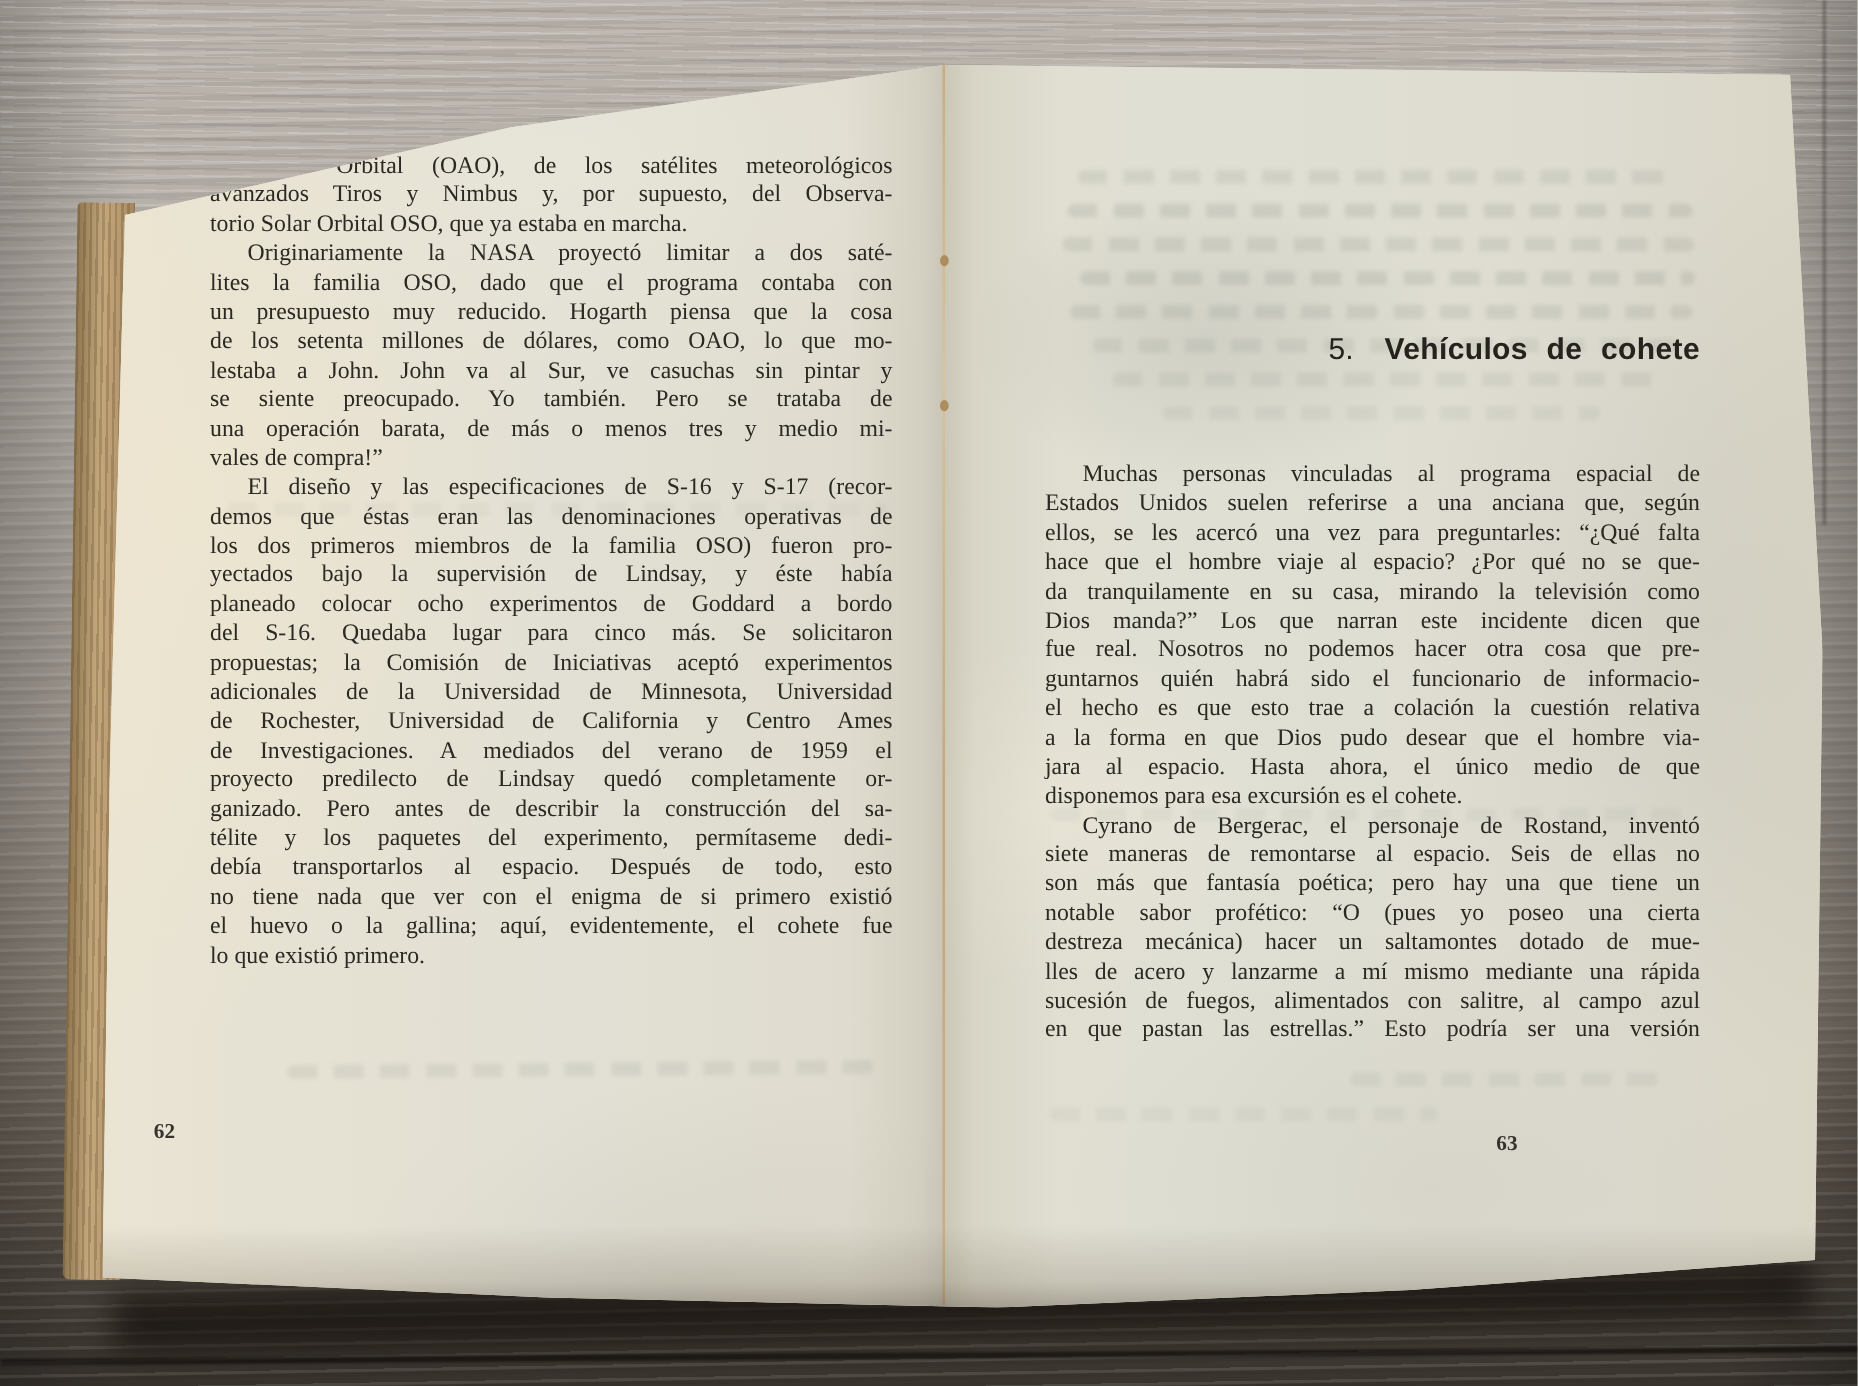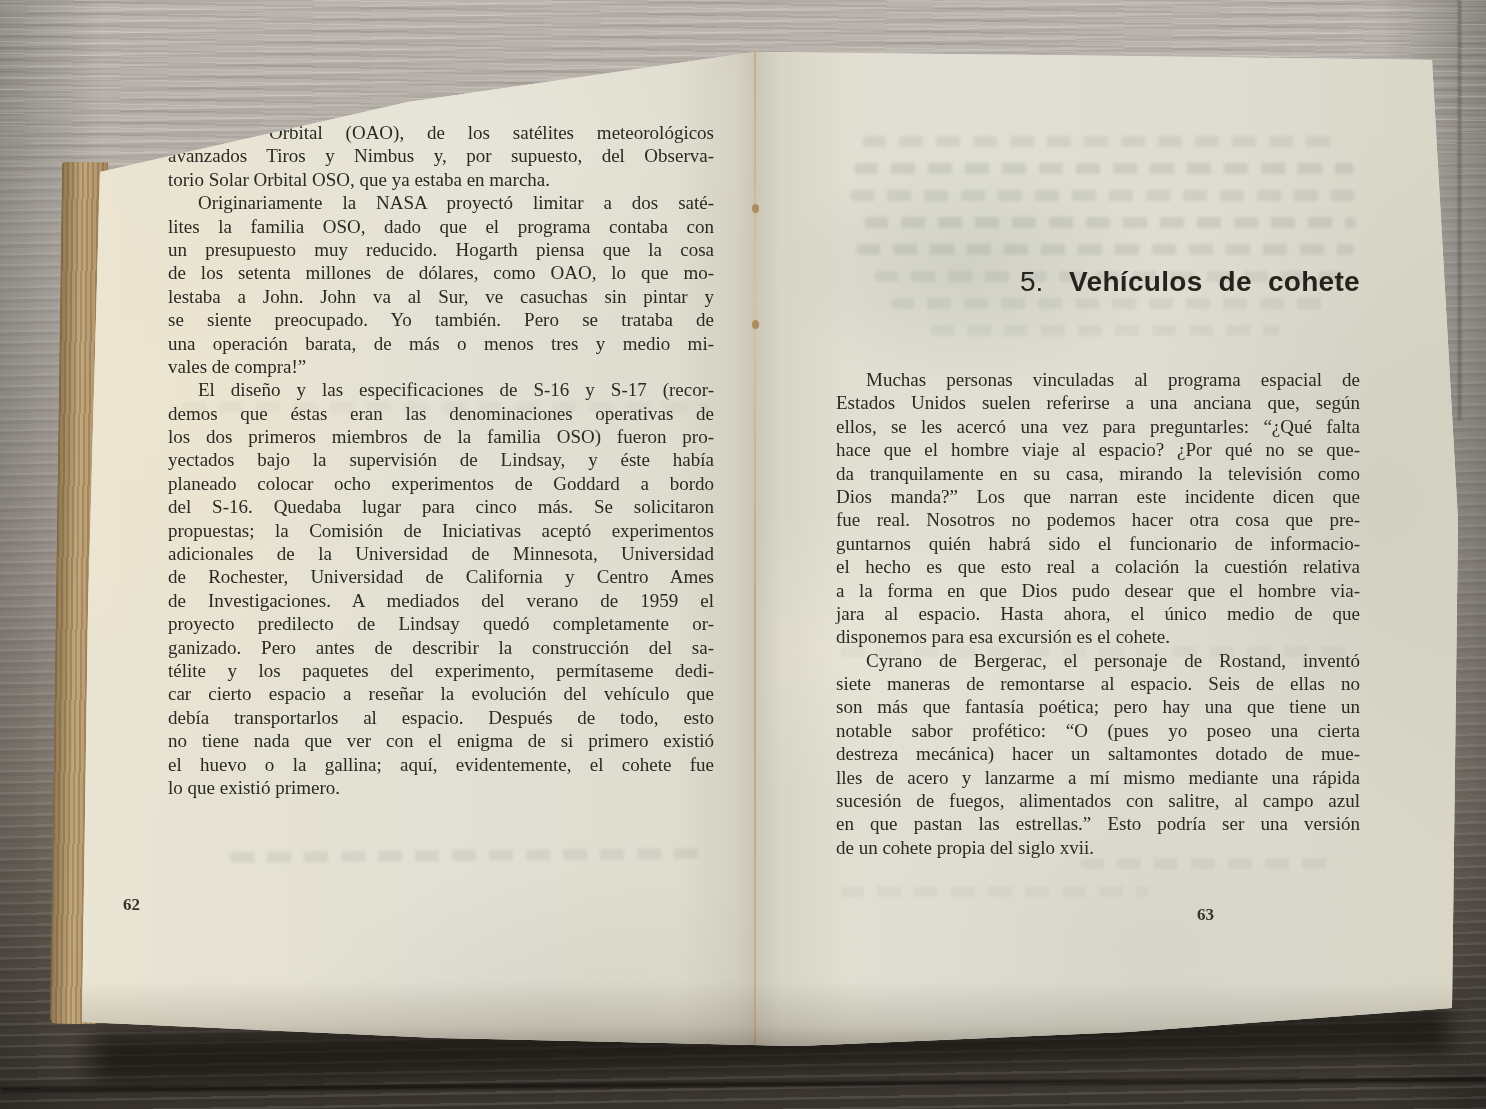--- a/index.html
+++ b/index.html
@@ -57,21 +57,21 @@
 
   
   .textcol{position:absolute;color:#2b2923;font-size:19px;line-height:23.4px;
     font-family:"Liberation Serif", serif;}
   .textcol-left{left:90px;top:71px;width:546px;}
   .textcol-right{left:758px;top:318px;width:524px;}
   .text-line{height:23.4px;white-space:nowrap;text-align:justify;text-align-last:justify;}
   .text-line.last{text-align-last:left;}
   .text-line.indent{text-indent:30px;}
   .chapter-heading{position:absolute;left:780px;top:216px;width:502px;text-align:right;padding-right:22px;
-    font-family:"Liberation Sans", sans-serif;color:#26231e;font-size:28px;word-spacing:8px;white-space:nowrap;}
+    font-family:"Liberation Sans", sans-serif;color:#26231e;font-size:24px;word-spacing:8px;white-space:nowrap;}
   .chapter-heading .num{font-weight:400;margin-right:10px;}
   .chapter-heading .ttl{font-weight:700;letter-spacing:.3px;}
   .page-number{position:absolute;font-size:17px;color:#35332b;font-family:"Liberation Serif",serif;}
   .page-number-left{left:45px;top:845px;font-weight:bold;}
   .page-number-right{left:1119px;top:855px;font-weight:bold;}
 
   
   .ghost-line{height:11px;border-radius:6px;filter:blur(1.6px);
     background:repeating-linear-gradient(90deg, rgba(116,122,112,.55) 0 24px, rgba(0,0,0,0) 24px 37px);}
   .ghost-block-right-top{position:absolute;left:772px;top:86px;width:515px;}
@@ -141,52 +141,50 @@
       <div class="text-line">yectados bajo la supervisión de Lindsay, y éste había</div>
       <div class="text-line">planeado colocar ocho experimentos de Goddard a bordo</div>
       <div class="text-line">del S-16.  Quedaba lugar para cinco más.  Se solicitaron</div>
       <div class="text-line">propuestas; la Comisión de Iniciativas aceptó experimentos</div>
       <div class="text-line">adicionales de la Universidad de Minnesota, Universidad</div>
       <div class="text-line">de Rochester, Universidad de California y Centro Ames</div>
       <div class="text-line">de Investigaciones.  A mediados del verano de 1959 el</div>
       <div class="text-line">proyecto predilecto de Lindsay quedó completamente or-</div>
       <div class="text-line">ganizado.  Pero antes de describir la construcción del sa-</div>
       <div class="text-line">télite y los paquetes del experimento, permítaseme dedi-</div>
-      <div class="text-line">car cierto espacio a reseñar la evolución del vehículo que</div>
       <div class="text-line">debía transportarlos al espacio.  Después de todo, esto</div>
       <div class="text-line">no tiene nada que ver con el enigma de si primero existió</div>
       <div class="text-line">el huevo o la gallina; aquí, evidentemente, el cohete fue</div>
       <div class="text-line last">lo que existió primero.</div>
     </div>
 
   <div class="chapter-heading">
     <span class="num">5.</span>
     <span class="ttl">Vehículos de cohete</span>
   </div>
   <div class="textcol textcol-right" id="page-right-lines">
       <div class="text-line indent">Muchas personas vinculadas al programa espacial de</div>
       <div class="text-line">Estados Unidos suelen referirse a una anciana que, según</div>
       <div class="text-line">ellos, se les acercó una vez para preguntarles: “¿Qué falta</div>
       <div class="text-line">hace que el hombre viaje al espacio?  ¿Por qué no se que-</div>
       <div class="text-line">da tranquilamente en su casa, mirando la televisión como</div>
       <div class="text-line">Dios manda?”  Los que narran este incidente dicen que</div>
       <div class="text-line">fue real.  Nosotros no podemos hacer otra cosa que pre-</div>
       <div class="text-line">guntarnos quién habrá sido el funcionario de informacio-</div>
-      <div class="text-line">el hecho es que esto real a colación la cuestión relativa</div>
+      <div class="text-line">el hecho es que esto trae a colación la cuestión relativa</div>
       <div class="text-line">a la forma en que Dios pudo desear que el hombre via-</div>
       <div class="text-line">jara al espacio.  Hasta ahora, el único medio de que</div>
       <div class="text-line last">disponemos para esa excursión es el cohete.</div>
       <div class="text-line indent">Cyrano de Bergerac, el personaje de Rostand, inventó</div>
       <div class="text-line">siete maneras de remontarse al espacio.  Seis de ellas no</div>
       <div class="text-line">son más que fantasía poética; pero hay una que tiene un</div>
       <div class="text-line">notable sabor profético: “O (pues yo poseo una cierta</div>
       <div class="text-line">destreza mecánica) hacer un saltamontes dotado de mue-</div>
       <div class="text-line">lles de acero y lanzarme a mí mismo mediante una rápida</div>
       <div class="text-line">sucesión de fuegos, alimentados con salitre, al campo azul</div>
       <div class="text-line">en que pastan las estrellas.”  Esto podría ser una versión</div>
-      <div class="text-line last">de un cohete propia del siglo xvii.</div>
     </div>
 
   <div class="page-number page-number-left">62</div>
   <div class="page-number page-number-right">63</div>
 
   <div class="book-bottom-shade"></div>
 </div>
 
 </body></html>

